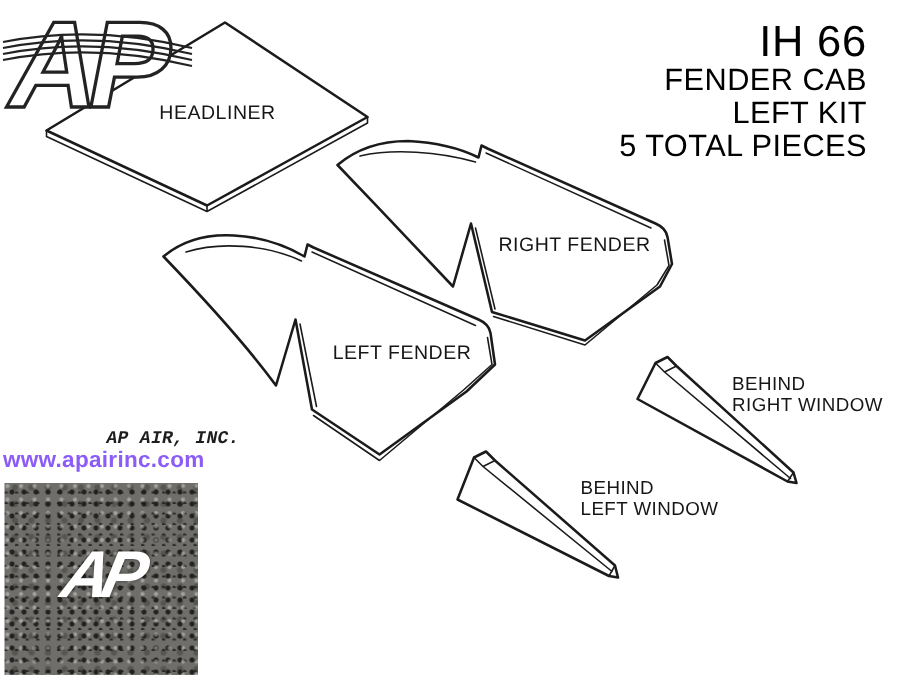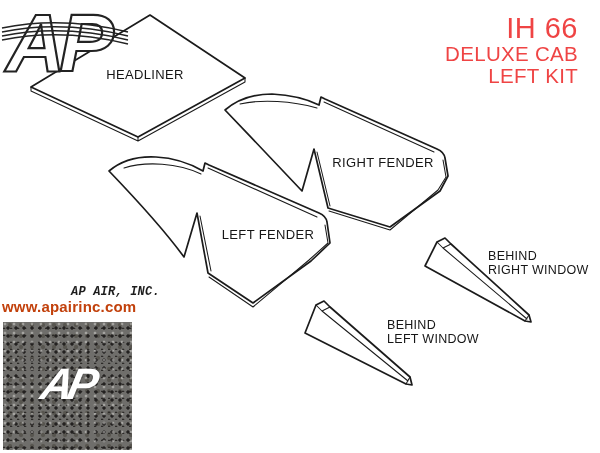--- a/index.html
+++ b/index.html
@@ -7,30 +7,30 @@
     position:relative;width:600px;height:453px;background:#ffffff;overflow:hidden;
     font-family:"Liberation Sans",sans-serif;color:#161616;
   }
   .stage svg{position:absolute;left:0;top:0;}
   
   .outline{fill:#ffffff;stroke:#1b1b1b;stroke-width:1.7;stroke-linejoin:round;}
   .inner{fill:none;stroke:#1b1b1b;stroke-width:1.05;stroke-linejoin:round;stroke-linecap:round;}
   .lbl{font-family:"Liberation Sans",sans-serif;font-size:13px;fill:#161616;letter-spacing:.35px;}
   .lbl2{font-family:"Liberation Sans",sans-serif;font-size:12.5px;fill:#161616;letter-spacing:.3px;}
   
-  .title{position:absolute;top:13px;right:22px;text-align:right;color:#ef4444;}
+  .title{position:absolute;top:13px;right:22px;text-align:right;color:#000000;}
   .title .t1{font-size:29px;line-height:30px;letter-spacing:.5px;}
   .title .t2{font-size:20.5px;line-height:22px;letter-spacing:.3px;}
   
   .brand-svg{position:absolute;left:0;top:226px;}
   .logo-letters{font-family:"Liberation Sans",sans-serif;font-weight:bold;font-style:italic;
     fill:#ffffff;stroke:#232323;stroke-width:2.2;letter-spacing:-6px;}
   .swoosh{fill:none;stroke:#232323;stroke-width:1.5;}
   .company{position:absolute;left:71px;top:285px;font-size:12px;font-weight:bold;font-style:italic;color:#1d1d1d;letter-spacing:.2px;font-family:Liberation Mono, monospace;}
-  .website{position:absolute;left:2px;top:298px;font-size:15px;font-weight:bold;color:#c2410c;letter-spacing:.2px;}
+  .website{position:absolute;left:2px;top:298px;font-size:15px;font-weight:bold;color:#8b5cf6;letter-spacing:.2px;}
   
   .swatch{
     position:absolute;left:3px;top:322px;width:129px;height:128px;
     background-color:#6f6e6b;
     background-image:
       radial-gradient(circle at 2px 2px, rgba(252,252,248,.38) .8px, transparent 1.8px),
       radial-gradient(circle at 5px 6px, #232120 1.25px, transparent 2.1px),
       radial-gradient(circle at 1px 7px, #2d2b29 1px, transparent 1.8px),
       radial-gradient(circle at 7px 3px, #57554f 1.5px, transparent 2.6px);
     background-size:9px 9px,8px 8px,7px 7px,11px 11px;
@@ -91,22 +91,23 @@
     <text class="lbl" x="383" y="167" text-anchor="middle">RIGHT FENDER</text>
     <text class="lbl" x="268" y="239" text-anchor="middle">LEFT FENDER</text>
     <text class="lbl2" x="488" y="260">BEHIND</text>
     <text class="lbl2" x="488" y="274">RIGHT WINDOW</text>
     <text class="lbl2" x="387" y="329">BEHIND</text>
     <text class="lbl2" x="387" y="343">LEFT WINDOW</text>
   </svg>
 
   <div class="title">
     <div class="t1">IH 66</div>
-    <div class="t2">DELUXE CAB</div>
+    <div class="t2">FENDER CAB</div>
     <div class="t2">LEFT KIT</div>
+    <div class="t2">5 TOTAL PIECES</div>
   </div>
 
   <svg class="brand-svg" width="165" height="80" viewBox="0 0 165 80">
     <text class="logo-letters" x="6" y="71" font-size="82">AP</text>
     <g>
       <path class="swoosh" d="M2,28 Q62,16 128,32"></path>
       <path class="swoosh" d="M2,32 Q62,20 128,36"></path>
       <path class="swoosh" d="M2,36 Q62,24 128,40"></path>
       <path class="swoosh" d="M2,40 Q62,28 128,44"></path>
     </g>

